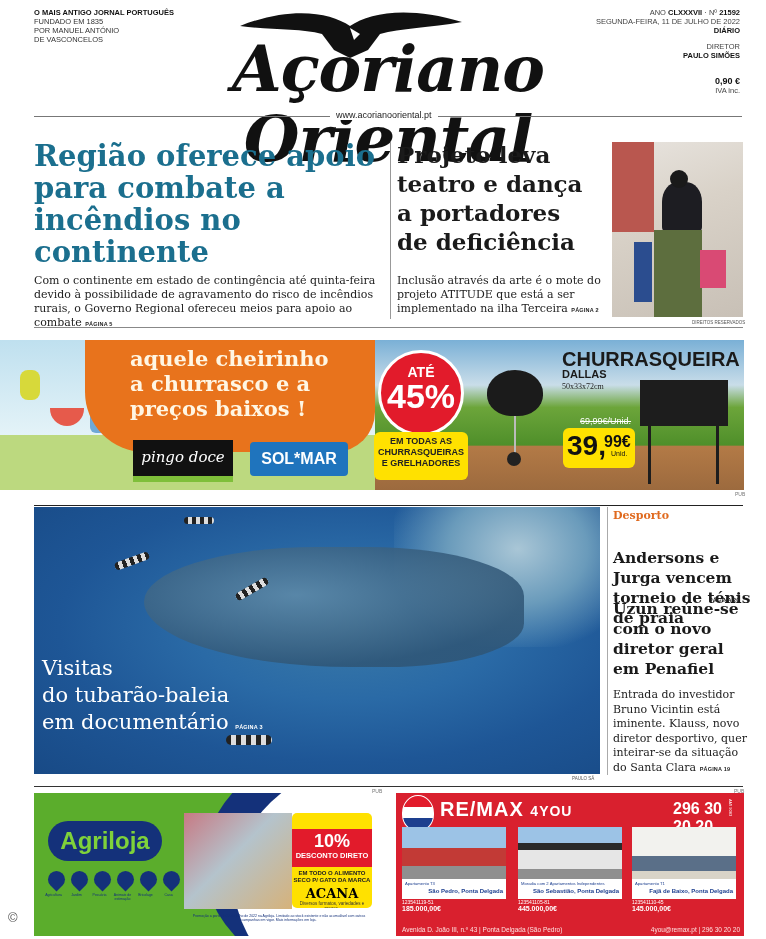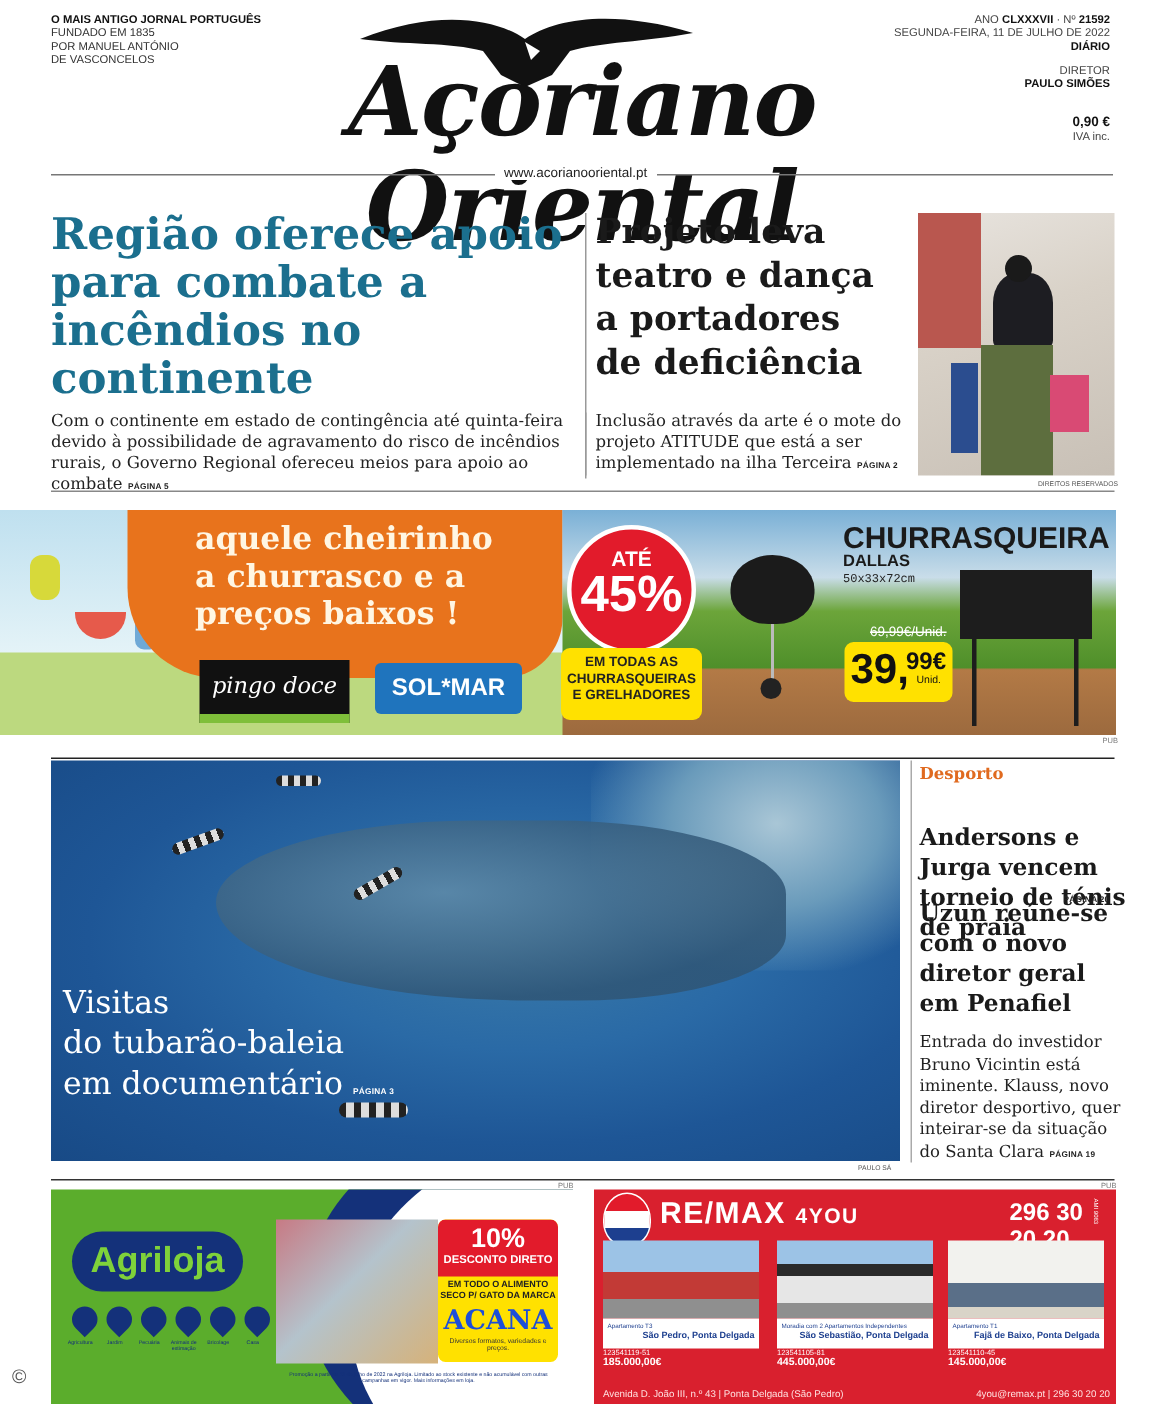--- a/index.html
+++ b/index.html
@@ -38,21 +38,21 @@
   .solmar{left:250px;top:102px;width:98px;height:34px;background:#1f74bd;border-radius:4px;color:#fff;font-family:"Liberation Sans",sans-serif;font-weight:bold;font-size:16px;line-height:34px;text-align:center;}
   .ad1-field{left:375px;top:0;width:369px;height:150px;background:linear-gradient(#7ab0d6 0%,#c9dde9 30%,#6ca53a 45%,#4f8f2a 70%,#b37a46 71%,#9c6a3e 100%);}
   .badge45{left:378px;top:10px;width:80px;height:80px;border-radius:50%;background:#e21b2b;border:3px solid #fff;color:#fff;font-family:"Liberation Sans",sans-serif;text-align:center;}
   .badge45 .t1{font-size:14px;font-weight:bold;margin-top:12px;line-height:14px;}
   .badge45 .t2{font-size:34px;font-weight:bold;line-height:34px;}
   .yellowbox{left:374px;top:92px;width:94px;height:48px;background:#ffe100;border-radius:6px;font-family:"Liberation Sans",sans-serif;font-weight:bold;font-size:9px;line-height:11px;text-align:center;color:#222;padding-top:4px;box-sizing:border-box;}
   .grill-round{left:487px;top:30px;width:56px;height:46px;background:#1b1b1b;border-radius:50% 50% 45% 45%;}
   .grill-rect{left:640px;top:40px;width:88px;height:46px;background:#1d1d1d;}
   .churr-title{left:562px;top:8px;font-family:"Liberation Sans",sans-serif;font-weight:bold;font-size:20px;color:#1a1a1a;}
   .churr-sub{left:562px;top:28px;font-family:"Liberation Sans",sans-serif;font-weight:bold;font-size:11px;color:#1a1a1a;}
-  .churr-dim{left:562px;top:42px;font-family:Liberation Mono, monospace;font-size:8px;color:#222;}
+  .churr-dim{left:562px;top:42px;font-family:Liberation Serif, serif;font-size:8px;color:#222;}
   .oldprice{left:580px;top:76px;font-family:"Liberation Sans",sans-serif;font-size:9px;color:#fff;}
   .oldprice s{color:#fff;}
   .pricebox{left:563px;top:88px;width:72px;height:40px;background:#ffe100;border-radius:6px;font-family:"Liberation Sans",sans-serif;color:#111;}
   .pricebox .big{position:absolute;left:4px;top:2px;font-size:28px;font-weight:bold;}
   .pricebox .cents{position:absolute;left:41px;top:5px;font-size:16px;font-weight:bold;}
   .pricebox .unit{position:absolute;left:48px;top:22px;font-size:7px;}
   .pub{font-family:"Liberation Sans",sans-serif;font-size:5px;color:#777;}
 
   
   .topline{left:34px;top:505px;width:709px;height:1px;background:#222;}
@@ -72,25 +72,25 @@
   .agri{left:34px;top:793px;width:348px;height:143px;background:#5bad2c;overflow:hidden;}
   .agri-curve{left:170px;top:-60px;width:360px;height:260px;border-radius:50%;background:#14317a;}
   .agri-white{left:200px;top:-40px;width:340px;height:260px;border-radius:50%;background:#fff;}
   .agri-logo{left:14px;top:28px;width:114px;height:40px;border-radius:22px;background:#14317a;color:#7fd23a;font-family:"Liberation Sans",sans-serif;font-weight:bold;font-size:24px;line-height:40px;text-align:center;}
   .agri-icons{left:14px;top:78px;display:flex;gap:6px;}
   .agri-ic{width:17px;height:17px;border-radius:50% 50% 50% 0;transform:rotate(-45deg);background:#14317a;}
   .agri-lbls{left:10px;top:100px;display:flex;gap:4px;font-family:"Liberation Sans",sans-serif;font-size:3.5px;color:#14317a;}
   .agri-lbls span{width:19px;text-align:center;}
   .acana-bags{left:150px;top:20px;width:108px;height:96px;background:linear-gradient(135deg,#c77a84,#b4c3cc 45%,#d6b27a);}
   .promo{left:258px;top:20px;width:80px;height:95px;border-radius:5px;background:#ffe100;overflow:hidden;font-family:"Liberation Sans",sans-serif;text-align:center;}
-  .promo-top{background:#e21b2b;color:#fff;height:38px;}
+  .promo-top{background:#e21b2b;color:#fff;height:38px;margin-top:16px;}
   .promo-pct{font-size:18px;font-weight:bold;line-height:20px;padding-top:2px;}
   .promo-lbl{font-size:7.5px;font-weight:bold;}
   .promo-desc{font-size:6px;font-weight:bold;line-height:7px;margin-top:3px;color:#222;}
-  .promo-brand{font-family:"DejaVu Serif",serif;font-size:18px;font-weight:bold;color:#1d4ed8;margin-top:2px;}
+  .promo-brand{font-family:"DejaVu Serif",serif;font-size:13px;font-weight:bold;color:#000000;margin-top:2px;}
   .promo-small{font-size:4.5px;line-height:5px;color:#333;}
   .agri-fine{left:150px;top:121px;width:190px;font-family:"Liberation Sans",sans-serif;font-size:3.5px;line-height:4.2px;color:#14317a;text-align:center;}
 
   .remax{left:396px;top:793px;width:348px;height:143px;background:#d9202e;overflow:hidden;font-family:"Liberation Sans",sans-serif;color:#fff;}
   .remax-balloon{left:6px;top:2px;width:30px;height:34px;border-radius:50% 50% 45% 45%;background:linear-gradient(#e21b2b 0 33%,#fff 33% 66%,#1d3f8f 66%);border:1px solid #fff;}
   .remax-brand{left:44px;top:5px;font-size:20px;font-weight:bold;letter-spacing:1px;}
   .remax-phone{left:233px;top:7px;font-size:16px;font-weight:bold;margin-left:44px;}
   .remax-ami{left:332px;top:6px;font-size:4px;writing-mode:vertical-rl;}
   .house{width:104px;height:72px;top:34px;}
   .house-img{height:52px;}

